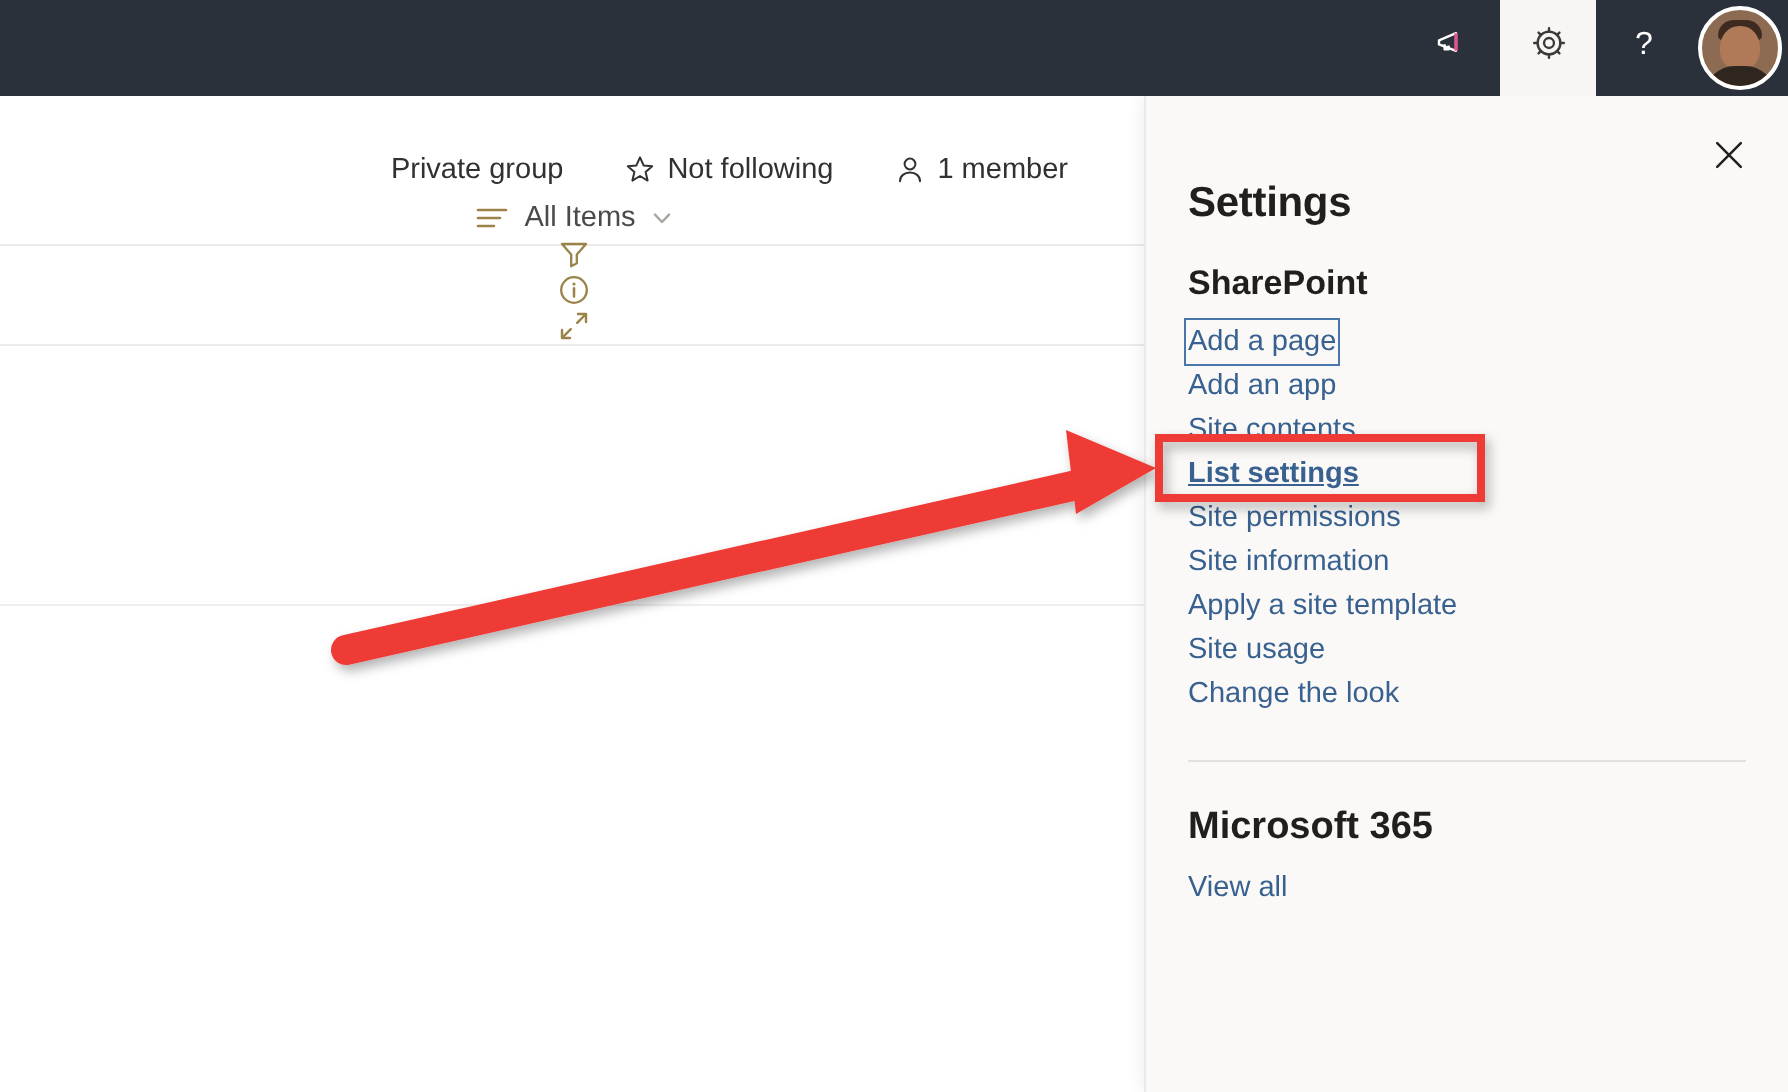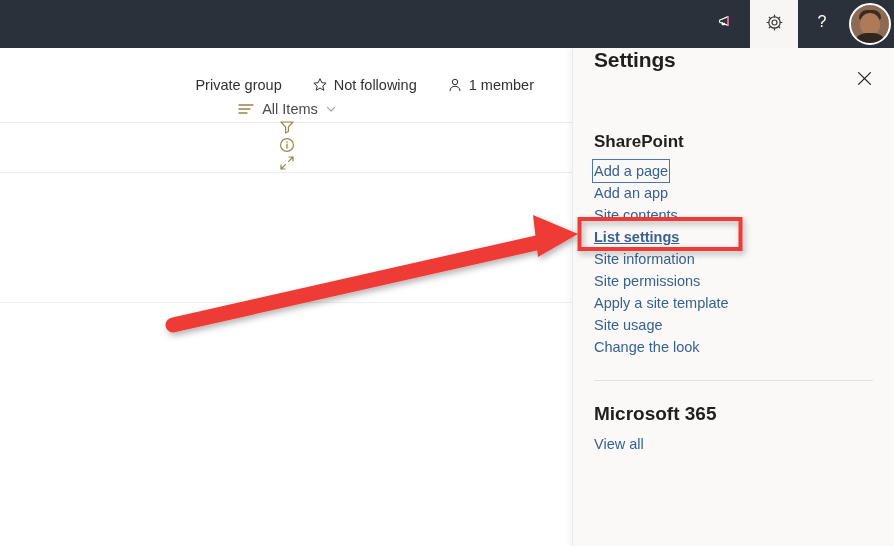--- a/index.html
+++ b/index.html
@@ -176,21 +176,21 @@
     background: #faf9f8;
     border-left: 1px solid #eceae8;
     box-shadow: -2px 0 7px rgba(0,0,0,0.055);
     box-sizing: border-box;
     z-index: 20;
   }
   .panel-header {
     position: relative;
     height: 66px;
     display: flex;
-    align-items: flex-start;
+    align-items: flex-end;
     padding: 0 21px;
   }
   .panel-title {
     font-size: 21px;
     font-weight: 600;
     color: #201f1e;
     letter-spacing: -0.15px;
   }
   .panel-close {
     position: absolute;
@@ -379,22 +379,22 @@
   </div>
 
   <div class="panel-body">
 
     <div class="group-title">SharePoint</div>
 
     <a class="panel-link focused">Add a page</a>
     <a class="panel-link">Add an app</a>
     <a class="panel-link">Site contents</a>
     <a class="panel-link underlined">List settings</a>
+    <a class="panel-link">Site permissions</a>
     <a class="panel-link">Site information</a>
-    <a class="panel-link">Site permissions</a>
     <a class="panel-link">Apply a site template</a>
     <a class="panel-link">Site usage</a>
     <a class="panel-link">Change the look</a>
 
     <div class="panel-sep"></div>
 
     <div class="group-title second">Microsoft 365</div>
     <a class="panel-link">View all</a>
   </div>
 </div>

